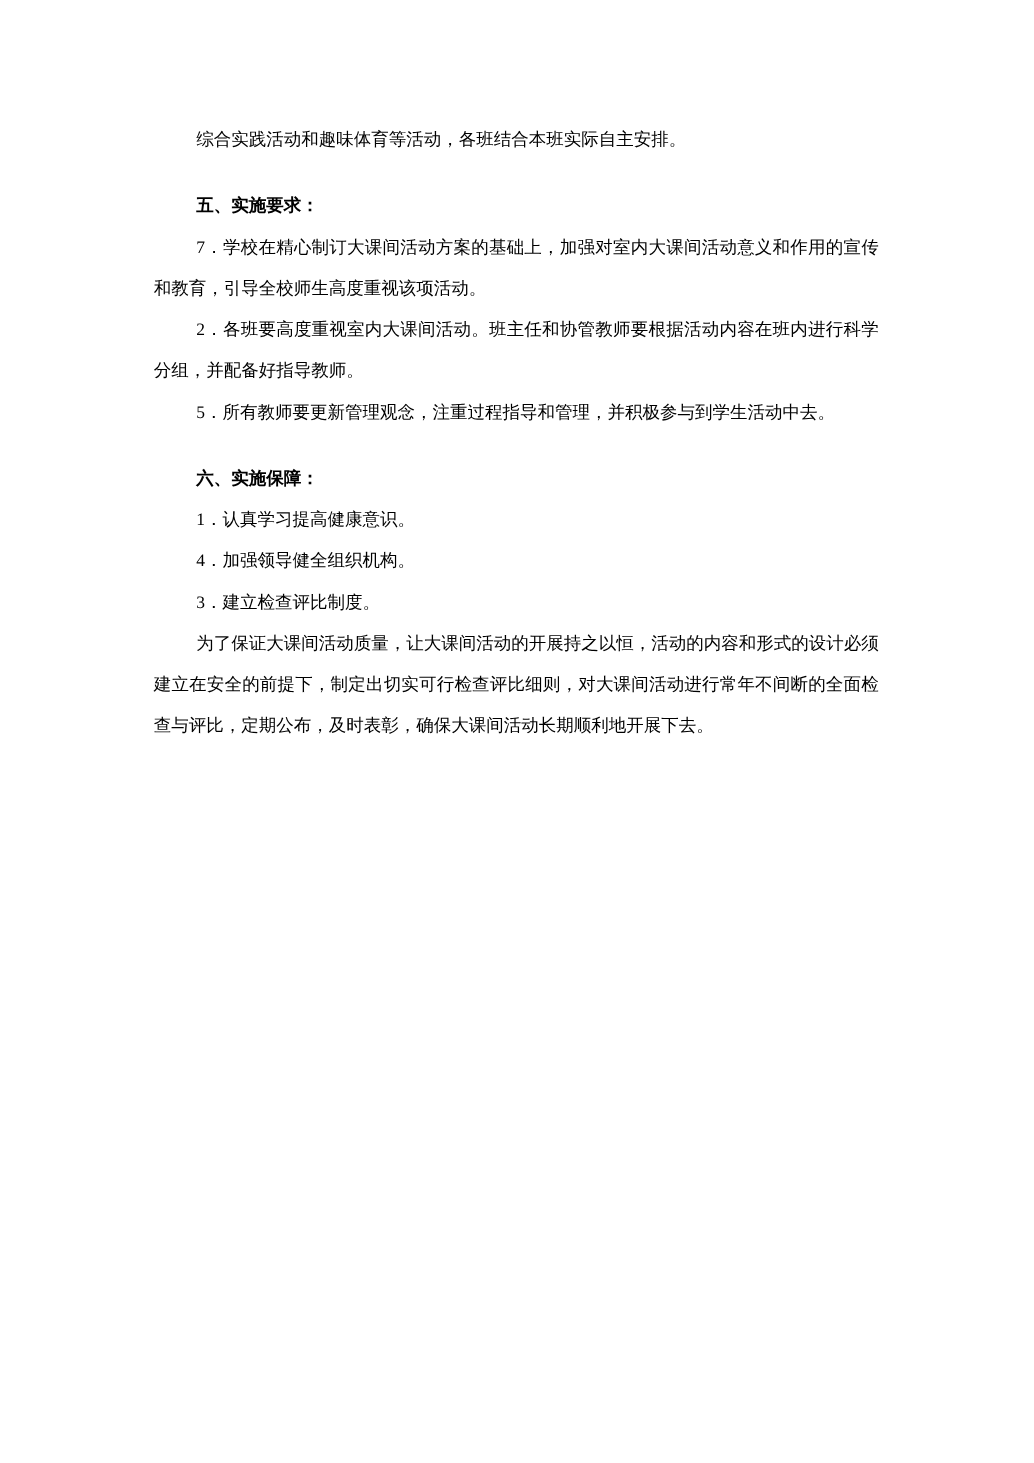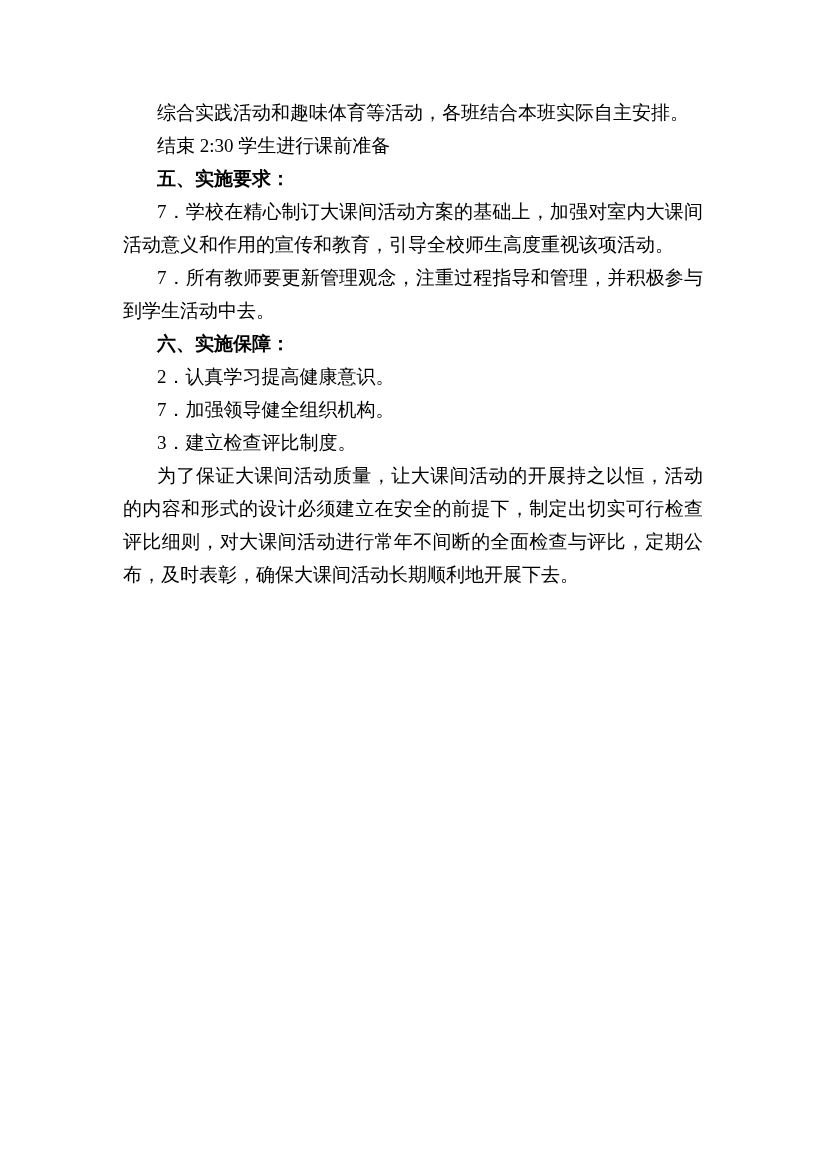--- a/index.html
+++ b/index.html
@@ -12,43 +12,44 @@
     height: 1170px;
     overflow: hidden;
   }
   .page {
     box-sizing: border-box;
     width: 827px;
     height: 1170px;
     padding: 96px 124px 0 123px;
     background: #ffffff;
     font-family: "Liberation Serif", "DejaVu Serif", serif;
-    font-size: 19px;
+    font-size: 14px;
     color: #000000;
   }
   .para {
     margin: 0;
     padding: 0;
     line-height: 33px;
     text-align: justify;
     text-indent: 34px;
     word-break: break-all;
     overflow-wrap: break-word;
   }
   .heading {
     font-weight: bold;
+    margin-top: 20px;
   }
 </style>
 </head>
 <body>
 
 <div class="page">
   <p class="para">综合实践活动和趣味体育等活动，各班结合本班实际自主安排。</p>
-  <p class="para">结束 2:30 学生进行课前准备</p>
   <p class="para heading">五、实施要求：</p>
   <p class="para">7．学校在精心制订大课间活动方案的基础上，加强对室内大课间活动意义和作用的宣传和教育，引导全校师生高度重视该项活动。</p>
-  <p class="para">7．所有教师要更新管理观念，注重过程指导和管理，并积极参与到学生活动中去。</p>
+  <p class="para">2．各班要高度重视室内大课间活动。班主任和协管教师要根据活动内容在班内进行科学分组，并配备好指导教师。</p>
+  <p class="para">5．所有教师要更新管理观念，注重过程指导和管理，并积极参与到学生活动中去。</p>
   <p class="para heading">六、实施保障：</p>
-  <p class="para">2．认真学习提高健康意识。</p>
-  <p class="para">7．加强领导健全组织机构。</p>
+  <p class="para">1．认真学习提高健康意识。</p>
+  <p class="para">4．加强领导健全组织机构。</p>
   <p class="para">3．建立检查评比制度。</p>
   <p class="para">为了保证大课间活动质量，让大课间活动的开展持之以恒，活动的内容和形式的设计必须建立在安全的前提下，制定出切实可行检查评比细则，对大课间活动进行常年不间断的全面检查与评比，定期公布，及时表彰，确保大课间活动长期顺利地开展下去。</p>
 </div>
 
 </body></html>

